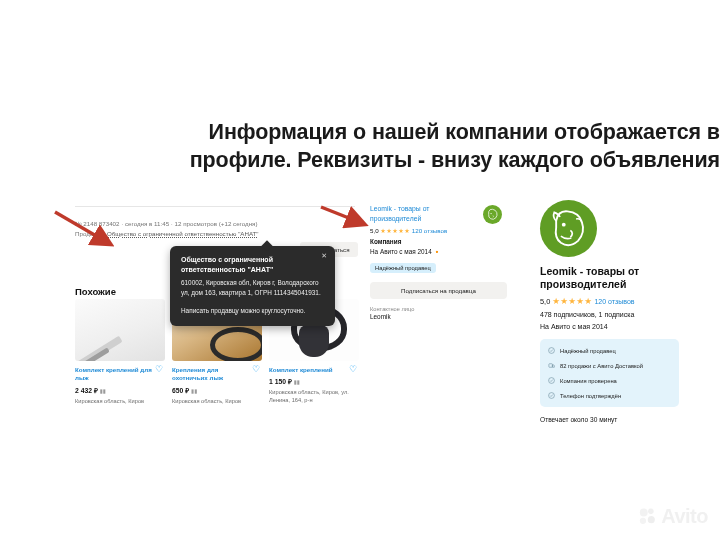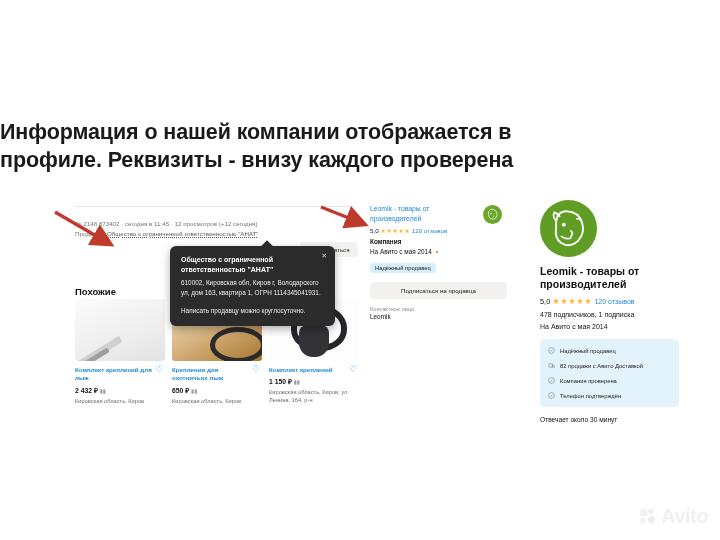--- a/index.html
+++ b/index.html
@@ -14,21 +14,21 @@
     overflow: hidden;
     position: relative;
   }
 
   
   #headline {
     position: absolute;
     left: 0;
     top: 118px;
     width: 720px;
-    text-align: left;
+    text-align: right;
     font-size: 21.5px;
     font-weight: 700;
     line-height: 1.32;
     color: #1a1a1a;
     letter-spacing: -0.1px;
   }
   #headline .ln {
     display: block;
     white-space: nowrap;
   }
@@ -435,21 +435,21 @@
     font-weight: 700;
     color: #efefef;
     letter-spacing: -0.5px;
   }
 </style>
 </head>
 <body>
 
 <div id="headline">
   <span class="ln">Информация о нашей компании отображается в</span>
-  <span class="ln">профиле. Реквизиты - внизу каждого проверена</span>
+  <span class="ln">профиле. Реквизиты - внизу каждого объявления</span>
 </div>
 
 <div id="shot">
 
   <div id="listing-col">
     <div class="hr-top"></div>
 
     <div class="meta-line">№ 2148 873402 · сегодня в 11:45 · 12 просмотров (+12 сегодня)</div>
 
     <div class="meta-line2">

